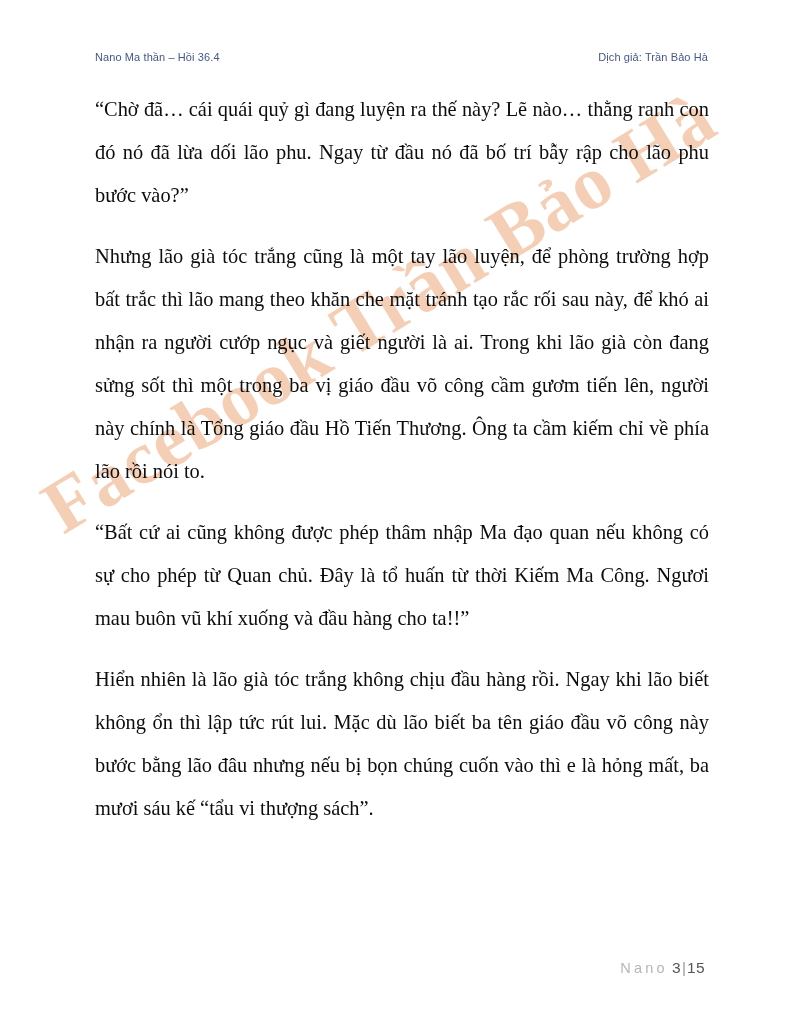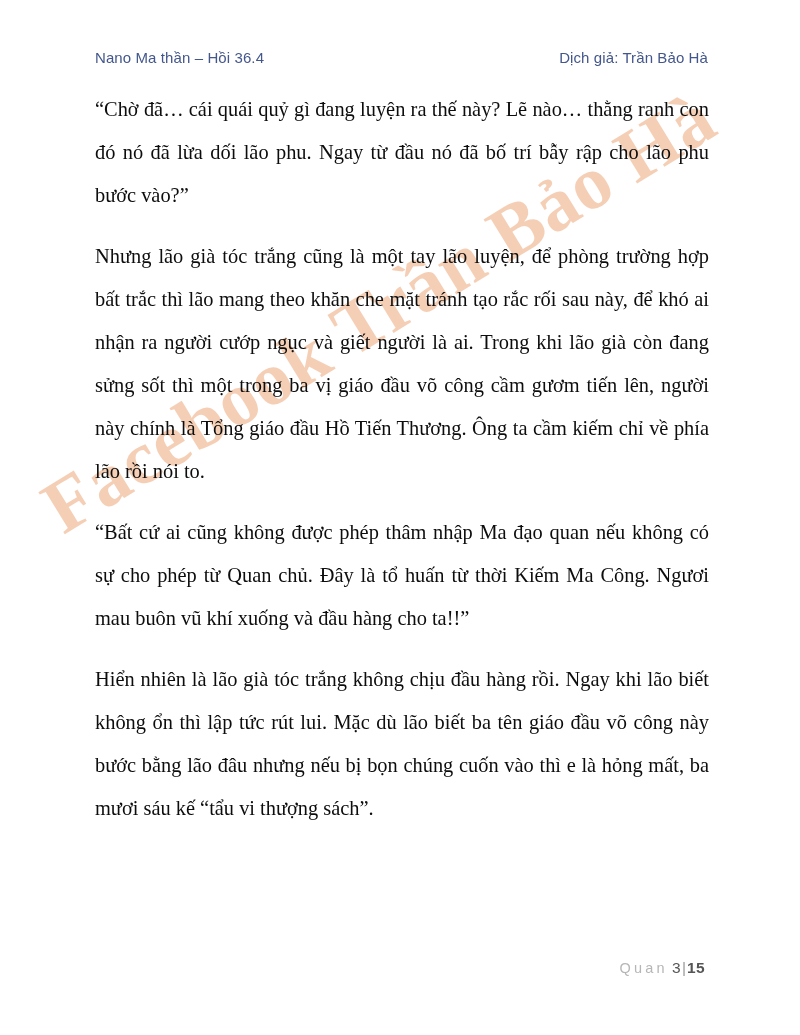--- a/index.html
+++ b/index.html
@@ -20,21 +20,21 @@
   .header {
     position: absolute;
     top: 46px;
     left: 95px;
     right: 92px;
     height: 22px;
     display: flex;
     justify-content: space-between;
     align-items: center;
     font-family: "Liberation Sans", sans-serif;
-    font-size: 15px;
+    font-size: 11px;
     color: #44578c;
     letter-spacing: 0.1px;
     white-space: nowrap;
   }
   .header-left  { text-align: left; }
   .header-right { text-align: right; padding-left: 42px; }
 
   
   .content {
     position: absolute;
@@ -94,21 +94,20 @@
   }
   .footer .sep {
     color: #9a9a9a;
     font-size: 15.5px;
     padding: 0 1px;
   }
   .footer .total {
     color: #555555;
     font-size: 15.5px;
     letter-spacing: 0.4px;
-    font-weight: bold;
   }
 </style>
 </head>
 <body>
 
 <div class="page">
 
   <div class="watermark">Facebook Trần Bảo Hà</div>
 
   <div class="header">
@@ -117,16 +116,16 @@
   </div>
 
   <div class="content">
     <p>“Chờ đã… cái quái quỷ gì đang luyện ra thế này? Lẽ nào… thằng ranh con đó nó đã lừa dối lão phu. Ngay từ đầu nó đã bố trí bẫy rập cho lão phu bước vào?”</p>
     <p>Nhưng lão già tóc trắng cũng là một tay lão luyện, để phòng trường hợp bất trắc thì lão mang theo khăn che mặt tránh tạo rắc rối sau này, để khó ai nhận ra người cướp ngục và giết người là ai. Trong khi lão già còn đang sửng sốt thì một trong ba vị giáo đầu võ công cầm gươm tiến lên, người này chính là Tổng giáo đầu Hồ Tiến Thương. Ông ta cầm kiếm chỉ về phía lão rồi nói to.</p>
     <p>“Bất cứ ai cũng không được phép thâm nhập Ma đạo quan nếu không có sự cho phép từ Quan chủ. Đây là tổ huấn từ thời Kiếm Ma Công. Ngươi mau buôn vũ khí xuống và đầu hàng cho ta!!”</p>
     <p>Hiển nhiên là lão già tóc trắng không chịu đầu hàng rồi. Ngay khi lão biết không ổn thì lập tức rút lui. Mặc dù lão biết ba tên giáo đầu võ công này bước bằng lão đâu nhưng nếu bị bọn chúng cuốn vào thì e là hỏng mất, ba mươi sáu kế “tẩu vi thượng sách”.</p>
   </div>
 
   <div class="footer">
-    <span class="word">Quan</span><span>&nbsp;</span><span class="num">3</span><span class="sep">|</span><span class="total">15</span>
+    <span class="word">Nano</span><span>&nbsp;</span><span class="num">3</span><span class="sep">|</span><span class="total">15</span>
   </div>
 
 </div>
 
 </body></html>

